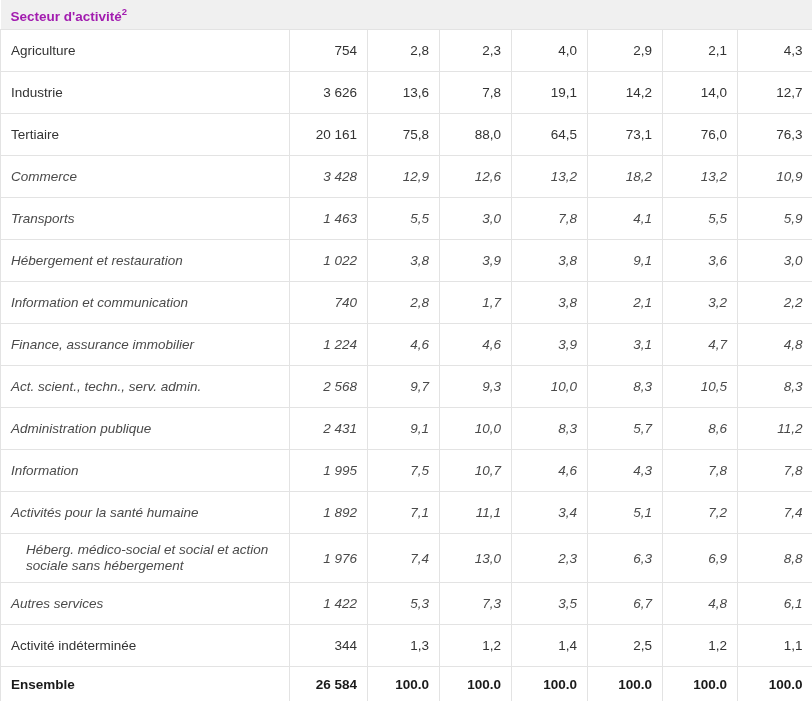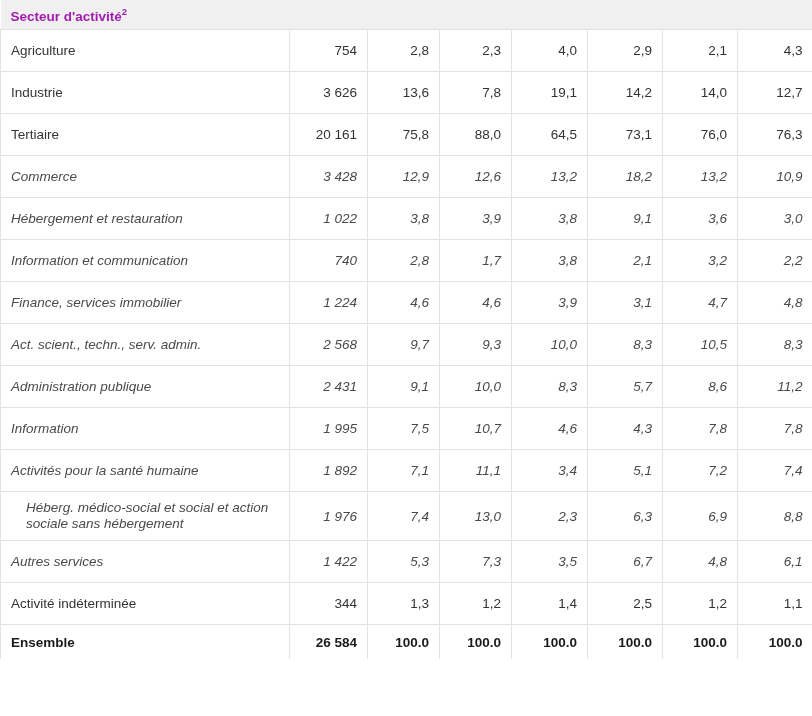--- a/index.html
+++ b/index.html
@@ -131,41 +131,51 @@
         <td class="label">Commerce</td>
         <td class="num">3 428</td>
         <td class="num">12,9</td>
         <td class="num">12,6</td>
         <td class="num">13,2</td>
         <td class="num">18,2</td>
         <td class="num">13,2</td>
         <td class="num">10,9</td>
       </tr>
       <tr class="level2">
+        <td class="label">Transports</td>
+        <td class="num">1 463</td>
+        <td class="num">5,5</td>
+        <td class="num">3,0</td>
+        <td class="num">7,8</td>
+        <td class="num">4,1</td>
+        <td class="num">5,5</td>
+        <td class="num">5,9</td>
+      </tr>
+      <tr class="level2">
         <td class="label">Hébergement et restauration</td>
         <td class="num">1 022</td>
         <td class="num">3,8</td>
         <td class="num">3,9</td>
         <td class="num">3,8</td>
         <td class="num">9,1</td>
         <td class="num">3,6</td>
         <td class="num">3,0</td>
       </tr>
       <tr class="level2">
         <td class="label">Information et communication</td>
         <td class="num">740</td>
         <td class="num">2,8</td>
         <td class="num">1,7</td>
         <td class="num">3,8</td>
         <td class="num">2,1</td>
         <td class="num">3,2</td>
         <td class="num">2,2</td>
       </tr>
       <tr class="level2">
-        <td class="label">Finance, services immobilier</td>
+        <td class="label">Finance, assurance immobilier</td>
         <td class="num">1 224</td>
         <td class="num">4,6</td>
         <td class="num">4,6</td>
         <td class="num">3,9</td>
         <td class="num">3,1</td>
         <td class="num">4,7</td>
         <td class="num">4,8</td>
       </tr>
       <tr class="level2">
         <td class="label">Act. scient., techn., serv. admin.</td>

